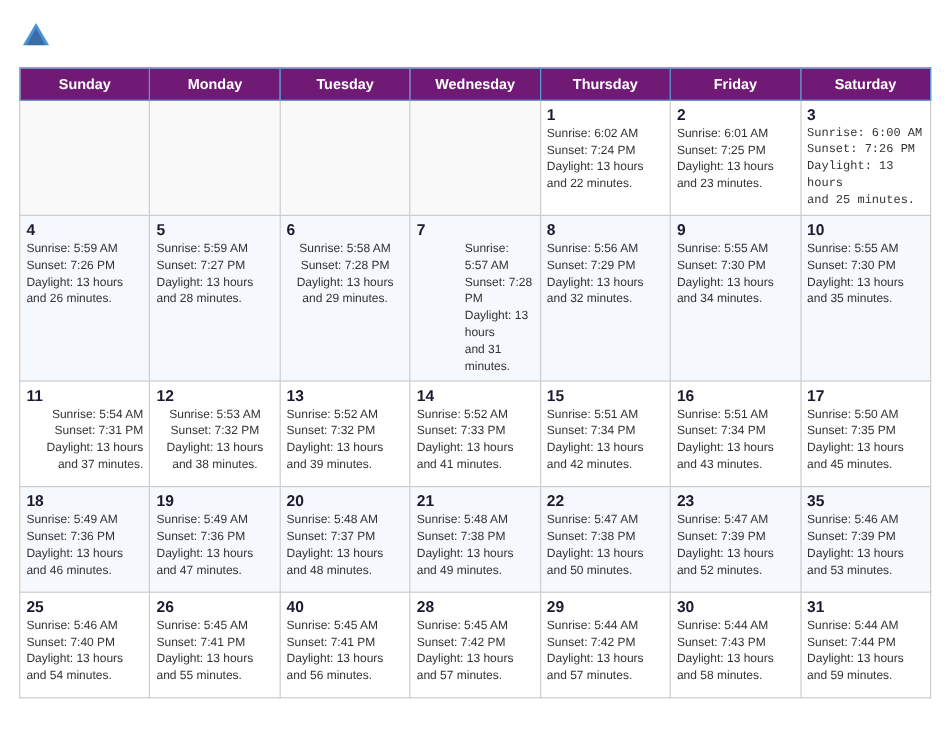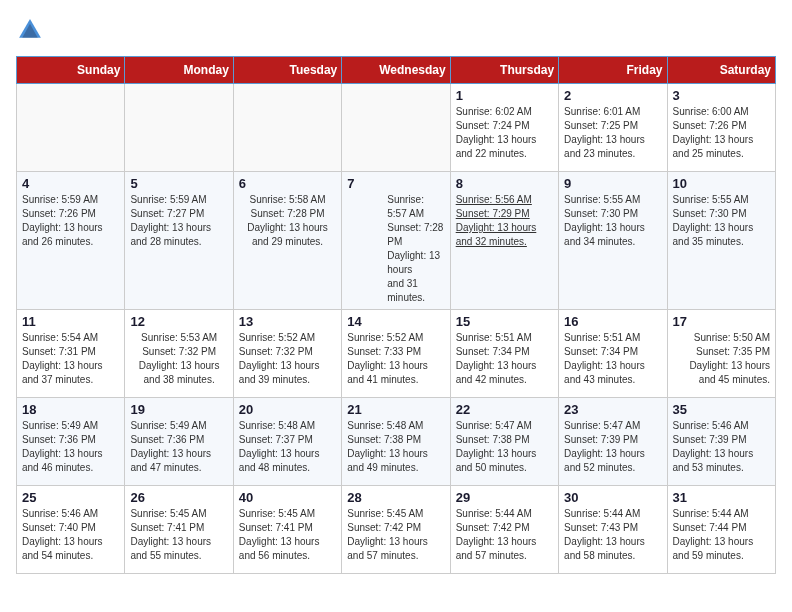--- a/index.html
+++ b/index.html
@@ -46,26 +46,26 @@
     .location-title {
       font-size: 14px;
       color: #444;
     }
     table {
       width: 100%;
       border-collapse: collapse;
       table-layout: fixed;
     }
     thead tr th {
-      background-color: #b91c1c;
+      background-color: #701a75;
       color: #fff;
       font-size: 12px;
       font-weight: bold;
       padding: 6px 4px;
-      text-align: right;
+      text-align: center;
       border: 1px solid #5a9ad4;
     }
     tbody tr td {
       vertical-align: top;
       border: 1px solid #ccc;
       padding: 4px 5px;
       font-size: 10px;
       color: #222;
       height: 88px;
       background: #fff;
@@ -135,21 +135,21 @@
         </td>
         <td>
           <div class="day-number">2</div>
           <div class="day-info" style="white-space: pre-line;">Sunrise: 6:01 AM
 Sunset: 7:25 PM
 Daylight: 13 hours
 and 23 minutes.</div>
         </td>
         <td>
           <div class="day-number">3</div>
-          <div class="day-info" style="white-space: pre-line;">Sunrise: 6:00 AM
+          <div class="day-info" style="white-space: pre-line; font-family: Liberation Mono, monospace;">Sunrise: 6:00 AM
 Sunset: 7:26 PM
 Daylight: 13 hours
 and 25 minutes.</div>
         </td>
       </tr>
       <tr>
         <td>
           <div class="day-number">4</div>
           <div class="day-info" style="white-space: pre-line;">Sunrise: 5:59 AM
 Sunset: 7:26 PM
@@ -172,21 +172,21 @@
         </td>
         <td>
           <div class="day-number">7</div>
           <div class="day-info" style="white-space: pre-line; margin-left: 40px;">Sunrise: 5:57 AM
 Sunset: 7:28 PM
 Daylight: 13 hours
 and 31 minutes.</div>
         </td>
         <td>
           <div class="day-number">8</div>
-          <div class="day-info" style="white-space: pre-line; text-decoration: underline;">Sunrise: 5:56 AM
+          <div class="day-info" style="white-space: pre-line;">Sunrise: 5:56 AM
 Sunset: 7:29 PM
 Daylight: 13 hours
 and 32 minutes.</div>
         </td>
         <td>
           <div class="day-number">9</div>
           <div class="day-info" style="white-space: pre-line;">Sunrise: 5:55 AM
 Sunset: 7:30 PM
 Daylight: 13 hours
 and 34 minutes.</div>
@@ -195,21 +195,21 @@
           <div class="day-number">10</div>
           <div class="day-info" style="white-space: pre-line;">Sunrise: 5:55 AM
 Sunset: 7:30 PM
 Daylight: 13 hours
 and 35 minutes.</div>
         </td>
       </tr>
       <tr>
         <td>
           <div class="day-number">11</div>
-          <div class="day-info" style="white-space: pre-line;">Sunrise: 5:54 AM
+          <div class="day-info" style="white-space: pre-line; text-align: right;">Sunrise: 5:54 AM
 Sunset: 7:31 PM
 Daylight: 13 hours
 and 37 minutes.</div>
         </td>
         <td>
           <div class="day-number">12</div>
           <div class="day-info" style="white-space: pre-line; text-align: center;">Sunrise: 5:53 AM
 Sunset: 7:32 PM
 Daylight: 13 hours
 and 38 minutes.</div>
@@ -237,21 +237,21 @@
         </td>
         <td>
           <div class="day-number">16</div>
           <div class="day-info" style="white-space: pre-line;">Sunrise: 5:51 AM
 Sunset: 7:34 PM
 Daylight: 13 hours
 and 43 minutes.</div>
         </td>
         <td>
           <div class="day-number">17</div>
-          <div class="day-info" style="white-space: pre-line; text-align: right;">Sunrise: 5:50 AM
+          <div class="day-info" style="white-space: pre-line;">Sunrise: 5:50 AM
 Sunset: 7:35 PM
 Daylight: 13 hours
 and 45 minutes.</div>
         </td>
       </tr>
       <tr>
         <td>
           <div class="day-number">18</div>
           <div class="day-info" style="white-space: pre-line;">Sunrise: 5:49 AM
 Sunset: 7:36 PM

